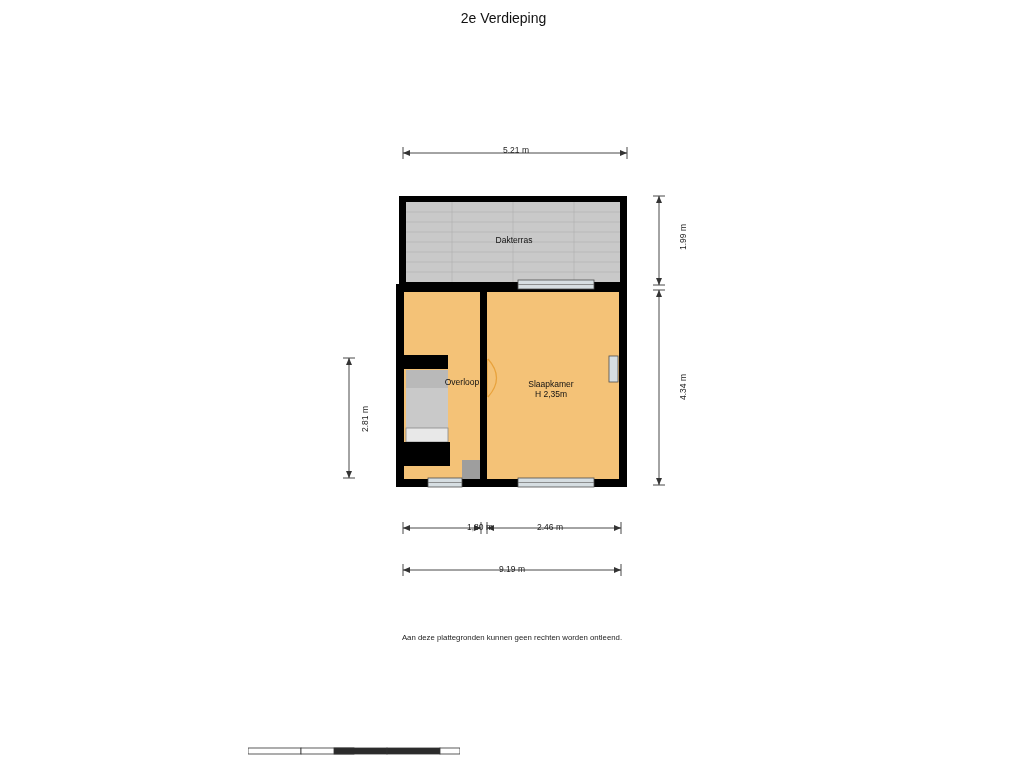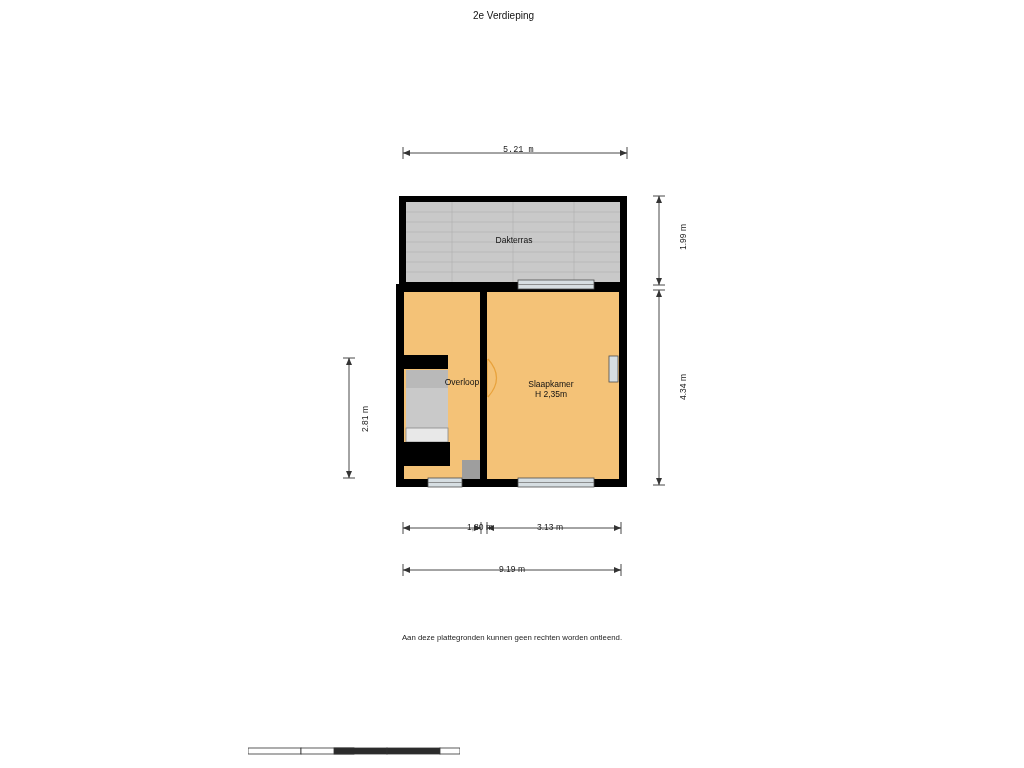--- a/index.html
+++ b/index.html
@@ -14,21 +14,21 @@
     font-family: "Liberation Sans", sans-serif;
     color: #1a1a1a;
     overflow: hidden;
   }
   .page-title {
     position: absolute;
     top: 10px;
     left: 0;
     width: 1007px;
     text-align: center;
-    font-size: 10px;
+    font-size: 14px;
     color: #111;
   }
   
   #plan {
     position: absolute;
     left: 0;
     top: 0;
   }
   .dim-label {
     position: absolute;
@@ -159,31 +159,31 @@
 
   <rect x="609" y="356" width="9" height="26" fill="#d6dee2" stroke="#4e4e4e" stroke-width="0.8"></rect>
 
   <rect x="518" y="478" width="76" height="9" fill="#d6dee2" stroke="#4e4e4e" stroke-width="0.8"></rect>
   <line x1="518" y1="482.5" x2="594" y2="482.5" stroke="#6b6b6b" stroke-width="0.7"></line>
 
   <rect x="428" y="478" width="34" height="9" fill="#d6dee2" stroke="#4e4e4e" stroke-width="0.8"></rect>
   <line x1="428" y1="482.5" x2="462" y2="482.5" stroke="#6b6b6b" stroke-width="0.7"></line>
 </svg>
 
-<div class="dim-label" style="left:503px; top:145px;font-family:Liberation Mono, monospace;">5.21 m</div>
+<div class="dim-label" style="left:503px; top:145px;">5.21 m</div>
 
 <div class="dim-label vert" style="left:678px; top:250px; transform:rotate(-90deg);">1.99 m</div>
 
 <div class="dim-label vert" style="left:678px; top:400px; transform:rotate(-90deg);">4.34 m</div>
 
 <div class="dim-label vert" style="left:360px; top:432px; transform:rotate(-90deg);">2.81 m</div>
 
 <div class="dim-label" style="left:429px; top:522px;margin-left:38px;">1,80 m</div>
 
-<div class="dim-label" style="left:537px; top:522px;">3.13 m</div>
+<div class="dim-label" style="left:537px; top:522px;">2.46 m</div>
 
 <div class="dim-label" style="left:499px; top:564px;">9.19 m</div>
 
 <div class="room-label" style="left:466px; top:235px; width:96px;">Dakterras</div>
 
 <div class="room-label" style="left:414px; top:377px; width:96px;">Overloop</div>
 
 <div class="room-label" style="left:503px; top:379px; width:96px;">Slaapkamer</div>
 
 <div class="room-label" style="left:503px; top:389px; width:96px;">H 2,35m</div>

